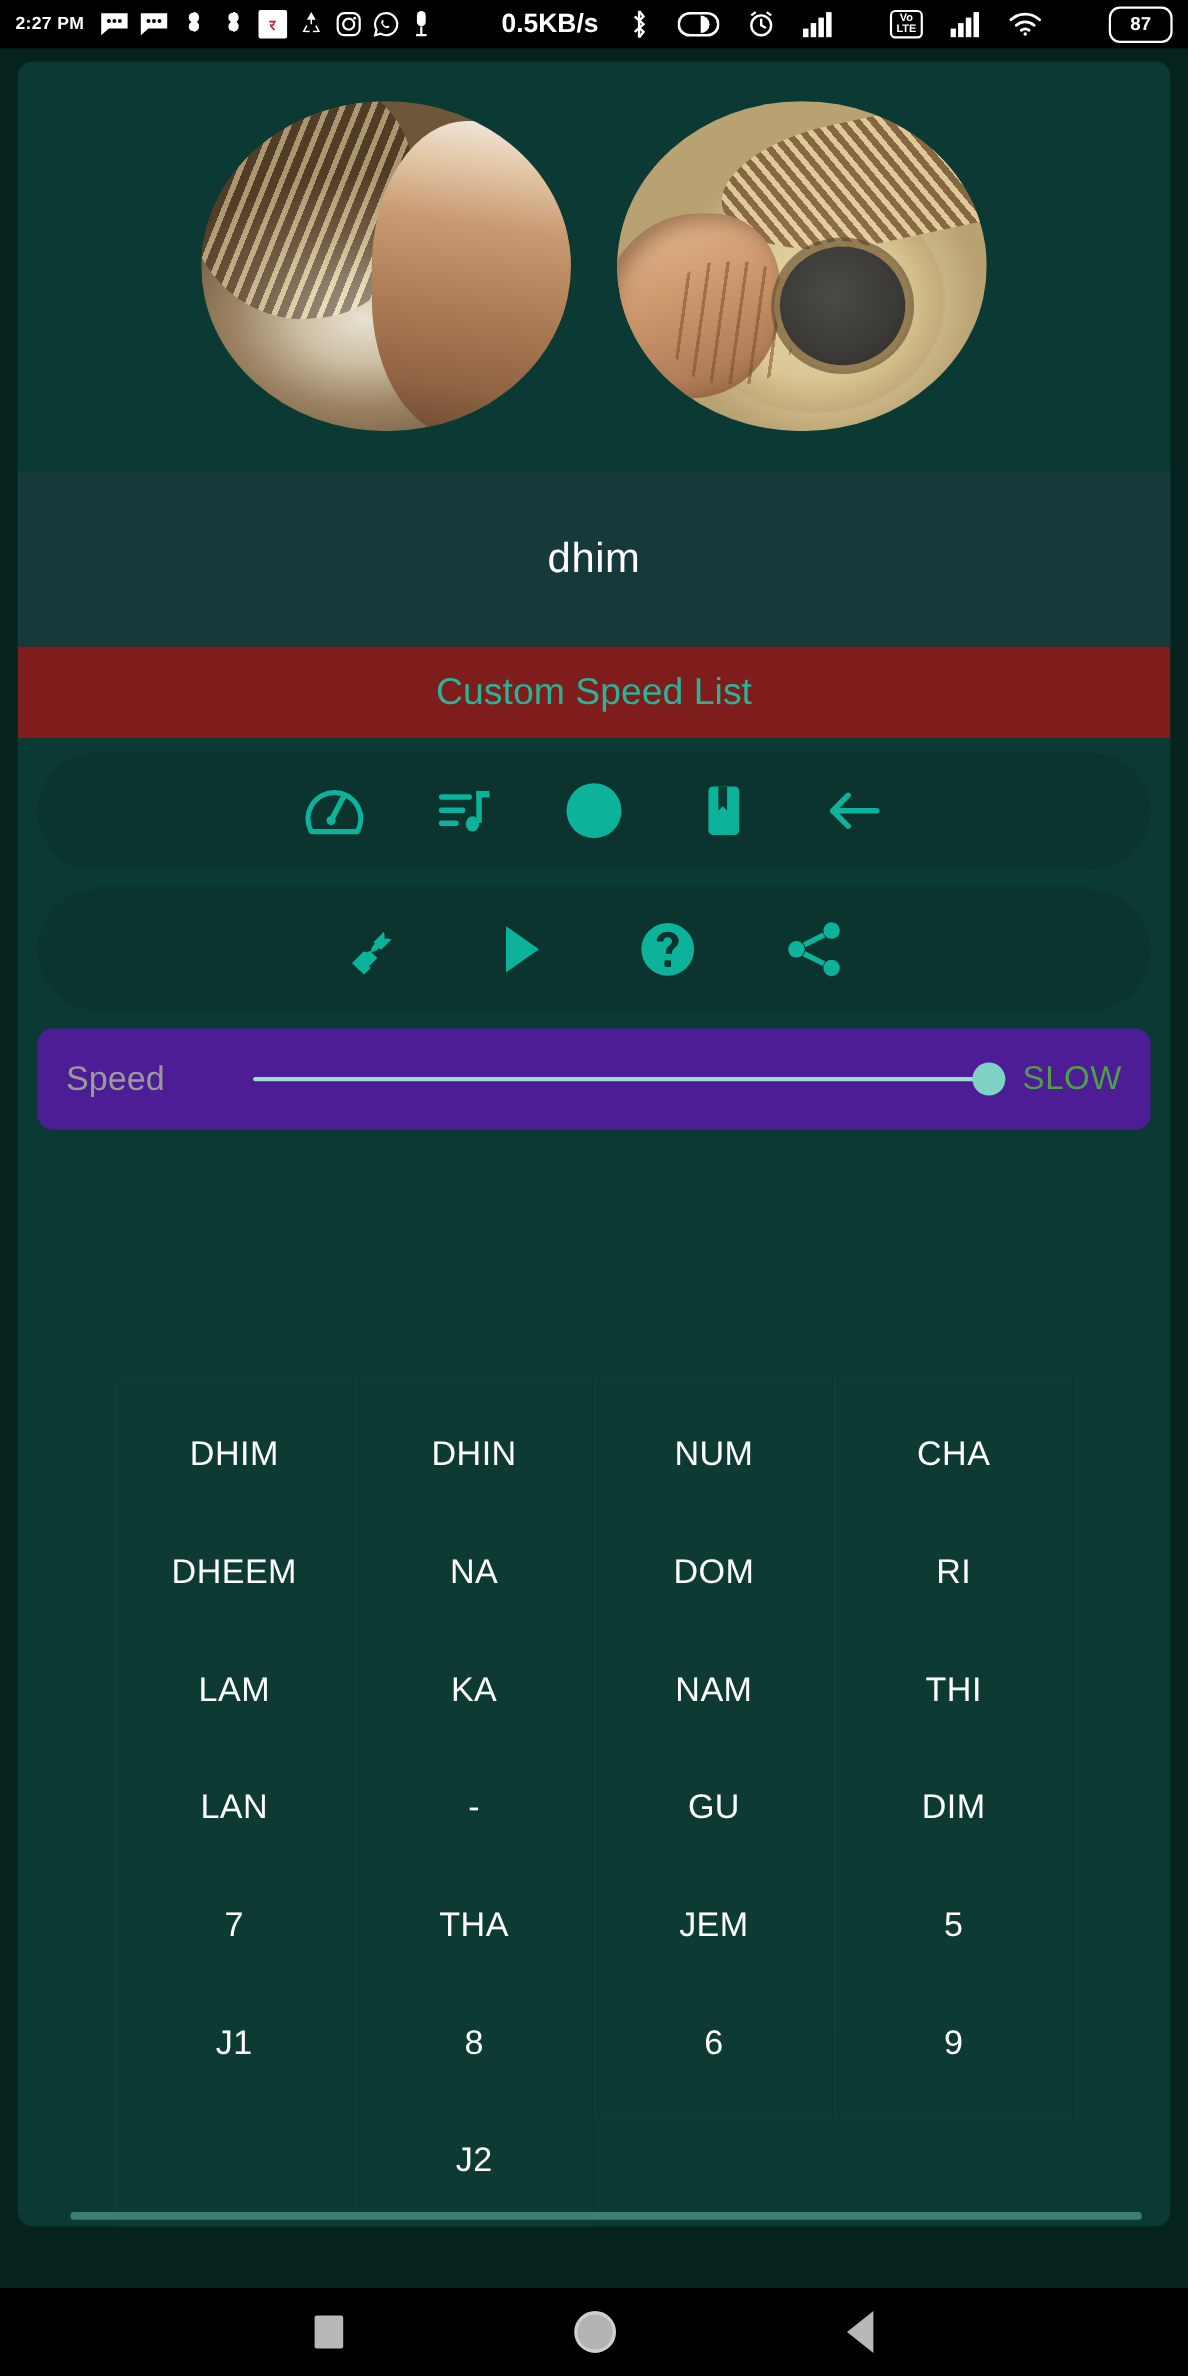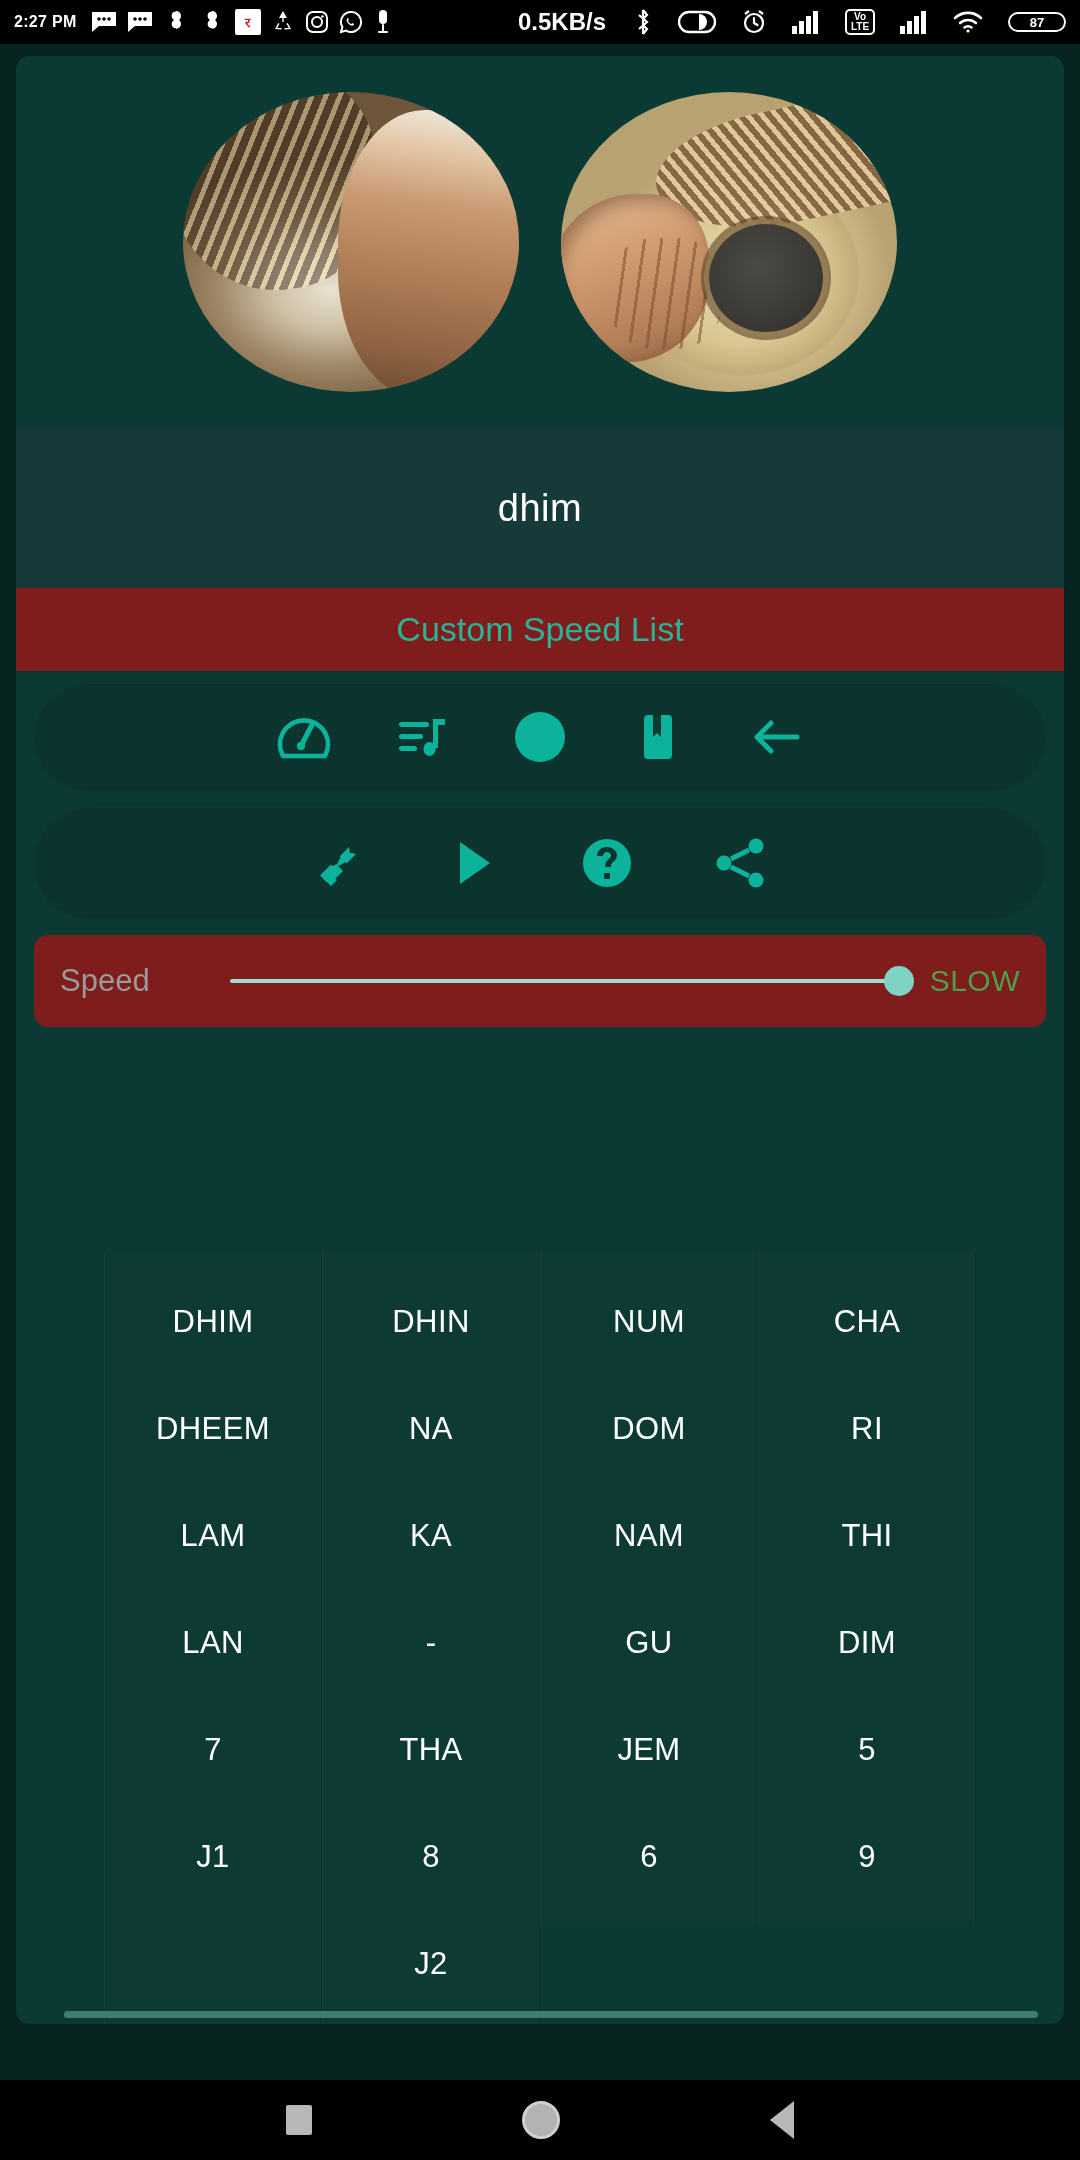--- a/index.html
+++ b/index.html
@@ -18,26 +18,26 @@
   .sb-clock{ font-size:16px; font-weight:700; letter-spacing:.3px; margin-right:14px; }
   .sb-left{ display:flex; align-items:center; gap:10px; flex:0 0 auto;}
   .sb-spacer{ flex:1 1 auto; }
   .sb-right{ display:flex; align-items:center; gap:25px; flex:0 0 auto;}
   .sb-net{ font-size:24px; font-weight:700; margin-right:2px;}
   .ic{ display:inline-flex; align-items:center; justify-content:center; }
   .ic svg{ display:block; }
   .volte{
     width:30px;height:26px;border:2.5px solid #fff;border-radius:5px;color:#fff;
     font-size:10px;line-height:10px;font-weight:700;
-    display:flex;flex-direction:column;align-items:center;justify-content:center;
+    display:flex;flex-direction:column;align-items:center;justify-content:center;margin-left:26px;
   }
   .batt{
-    border:2.5px solid #fff;border-radius:10px;height:20px;min-width:58px;
+    border:2.5px solid #fff;border-radius:10px;height:33px;min-width:58px;
     display:flex;align-items:center;justify-content:center;
-    font-size:13px;font-weight:700;color:#fff;padding:0 9px;
+    font-size:17px;font-weight:700;color:#fff;padding:0 9px;margin-left:36px;
   }
   .irctc{
     width:26px;height:26px;background:#fff;border-radius:2px;
     display:flex;align-items:center;justify-content:center;
     font-size:13px;color:#c1272d;font-weight:700;
   }
 
   
   .app{
     position:absolute; left:0; top:44px; width:1080px; height:2036px;
@@ -148,21 +148,21 @@
   }
   .tbtn svg{ display:block; }
   .toolbar.row1 .tbtn{ width:118px; }
   .toolbar.row2 .tbtn{ width:134px; }
   .accent{ fill:#0cb39a; }
   .accent-s{ stroke:#0cb39a; fill:none; }
 
   
   .speedwrap{ padding:16px 18px 0 18px; }
   .speedrow{
-    height:92px; border-radius:14px; background:#7f1d1d;
+    height:92px; border-radius:14px; background:#4c1d95;
     display:flex; align-items:center; padding:0 26px;
   }
   .speedlabel{ color:#9a9a9a; font-size:31px; width:170px; flex:0 0 auto; }
   .sliderbox{ flex:1 1 auto; position:relative; height:40px; display:flex; align-items:center; }
   .track{ height:4px; width:100%; background:#9fdcd0; border-radius:2px; }
   .thumb{
     position:absolute; left:calc(100% - 22px); top:50%; transform:translateY(-50%);
     width:30px;height:30px;border-radius:50%;background:#7fd3c5;
   }
   .speedval{ color:#4f9e4a; font-size:30px; margin-left:24px; flex:0 0 auto; letter-spacing:.5px;}

